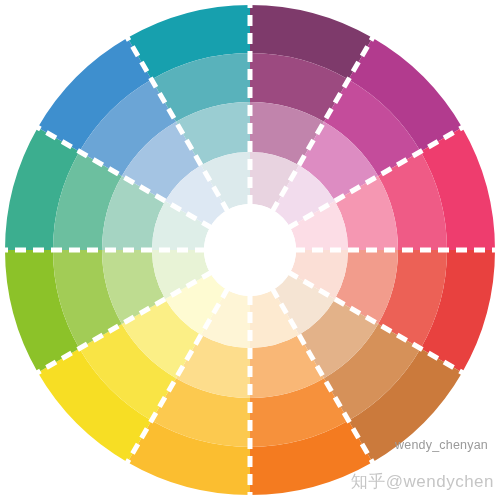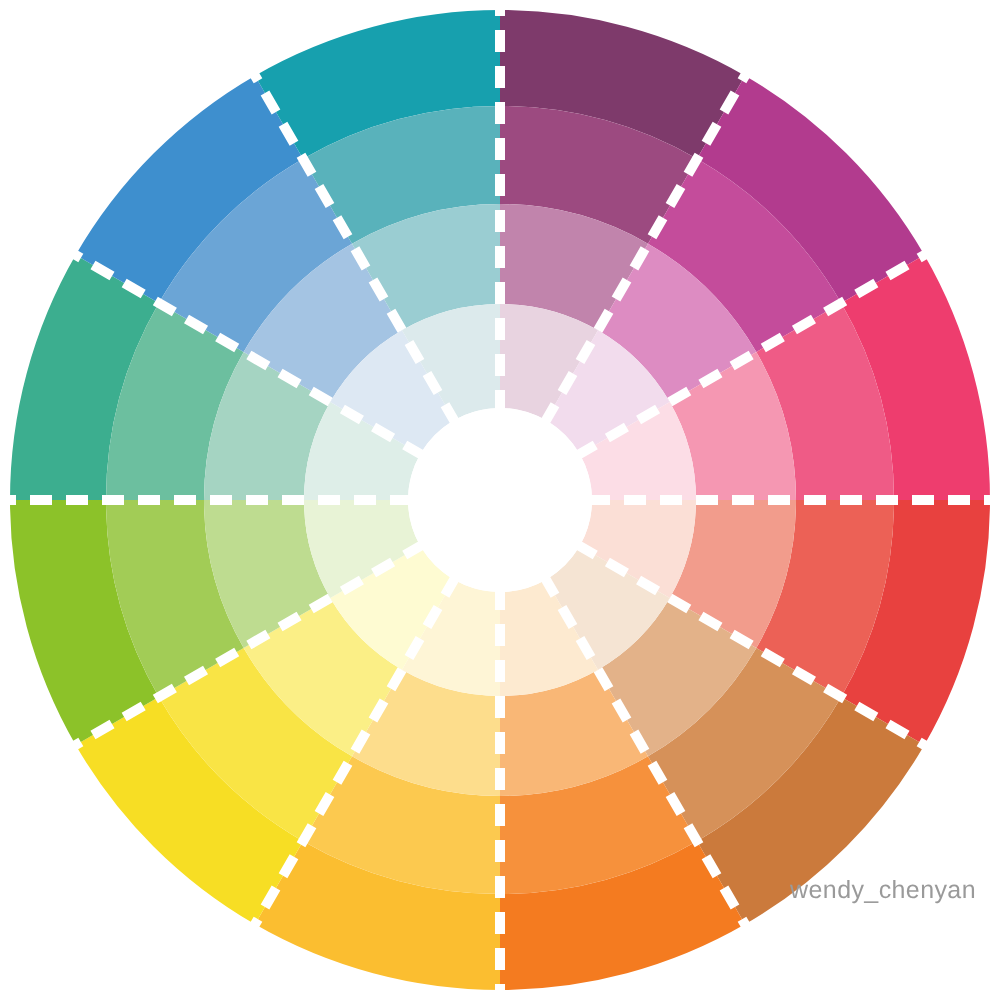--- a/index.html
+++ b/index.html
@@ -165,14 +165,17 @@
         <line x1="211.89488223348468" y1="272" x2="36.95775066902809" y2="373" stroke="#ffffff" stroke-width="5" stroke-dasharray="11 7" stroke-linecap="butt"></line>
         <line x1="206" y1="250" x2="4" y2="250.00000000000003" stroke="#ffffff" stroke-width="5" stroke-dasharray="11 7" stroke-linecap="butt"></line>
         <line x1="211.8948822334847" y1="228" x2="36.957750669028115" y2="126.99999999999997" stroke="#ffffff" stroke-width="5" stroke-dasharray="11 7" stroke-linecap="butt"></line>
         <line x1="227.99999999999997" y1="211.8948822334847" x2="126.99999999999989" y2="36.95775066902817" stroke="#ffffff" stroke-width="5" stroke-dasharray="11 7" stroke-linecap="butt"></line>
       </g>
       <circle cx="250" cy="250" r="46" fill="#ffffff"></circle>
     </svg>
 
   <div class="watermark-author">wendy_chenyan</div>
 
+  <div class="watermark-zhihu">
+    <span class="zh">知乎</span><span>@wendychen</span>
+  </div>
 
 </div>
 
 </body></html>

